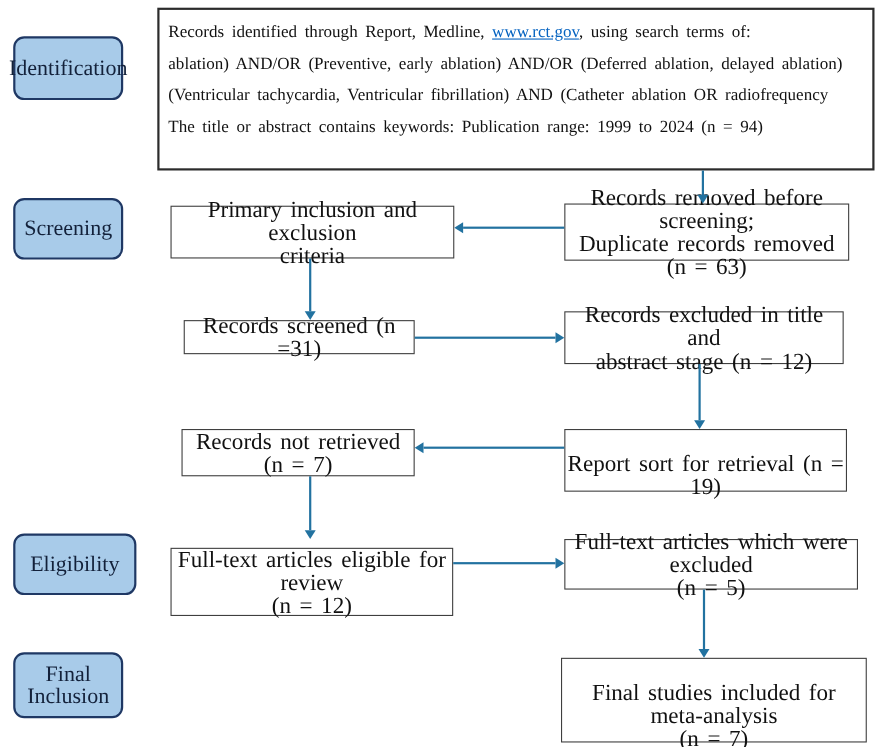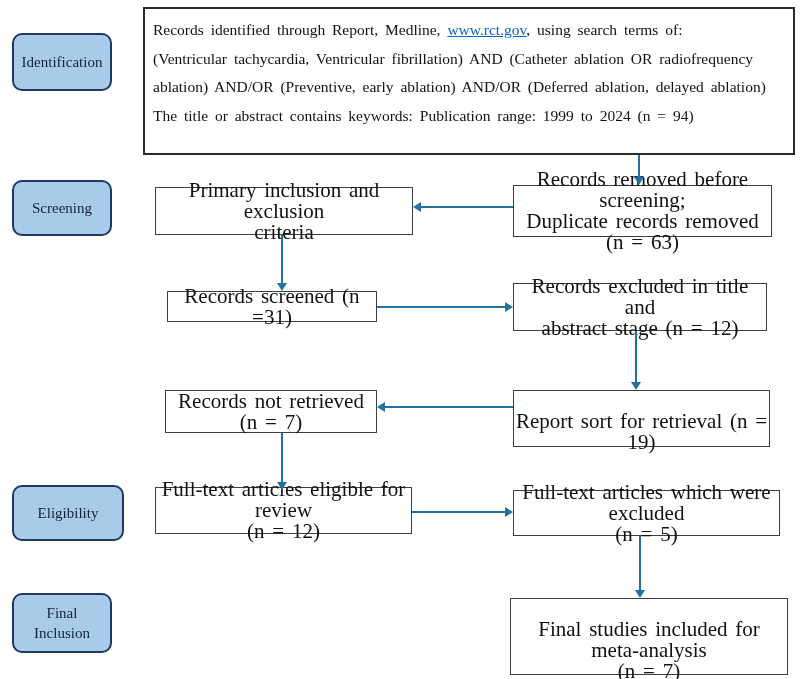--- a/index.html
+++ b/index.html
@@ -20,21 +20,21 @@
   }
   
   .stage{
     position:absolute;
     background:var(--stage-fill);
     border:2px solid var(--stage-border);
     border-radius:10px;
     display:flex;flex-direction:column;
     align-items:center;justify-content:center;
     text-align:center;
-    font-size:15px;color:#13213A;
+    font-size:20px;color:#13213A;
     line-height:20px;
     box-sizing:border-box;
   }
   
   .fbox{
     position:absolute;
     background:#ffffff;
     border:1.5px solid var(--box-border);
     box-sizing:border-box;
     display:flex;flex-direction:column;
@@ -85,22 +85,22 @@
 
   <div class="stage" style="left:12px;top:593px;width:100px;height:60px">
     <span>Final</span>
     <span>Inclusion</span>
   </div>
 
   <div class="fbox big" style="left:143px;top:7px;width:652px;height:148px">
     <div>
       <span>Records identified through Report, Medline, </span><span class="link">www.rct.gov</span><span>, using search terms of:</span>
     </div>
+    <div>ablation) AND/OR (Preventive, early ablation) AND/OR (Deferred ablation, delayed ablation)</div>
     <div>(Ventricular tachycardia, Ventricular fibrillation) AND (Catheter ablation OR radiofrequency</div>
-    <div>ablation) AND/OR (Preventive, early ablation) AND/OR (Deferred ablation, delayed ablation)</div>
     <div>The title or abstract contains keywords:  Publication range: 1999 to 2024 (n = 94)</div>
   </div>
 
   <div class="fbox" style="left:155px;top:187px;width:258px;height:48px">
     <div>Primary inclusion and exclusion</div>
     <div>criteria</div>
   </div>
 
   <div class="fbox" style="left:513px;top:185px;width:259px;height:52px">
     <div>Records removed before screening;</div>
@@ -117,21 +117,21 @@
   </div>
 
   <div class="fbox" style="left:165px;top:390px;width:212px;height:43px">
     <div>Records not retrieved  (n = 7)</div>
   </div>
 
   <div class="fbox top-align" style="left:513px;top:390px;width:257px;height:57px">
     <div>Report sort for retrieval  (n  = 19)</div>
   </div>
 
-  <div class="fbox" style="left:155px;top:487px;width:257px;height:47px">
+  <div class="fbox" style="left:155px;top:498px;width:257px;height:62px">
     <div>Full-text articles eligible for review</div>
     <div>(n = 12)</div>
   </div>
 
   <div class="fbox" style="left:513px;top:490px;width:267px;height:46px">
     <div>Full-text articles which were excluded</div>
     <div>(n = 5)</div>
   </div>
 
   <div class="fbox top-align" style="left:510px;top:598px;width:278px;height:77px">

